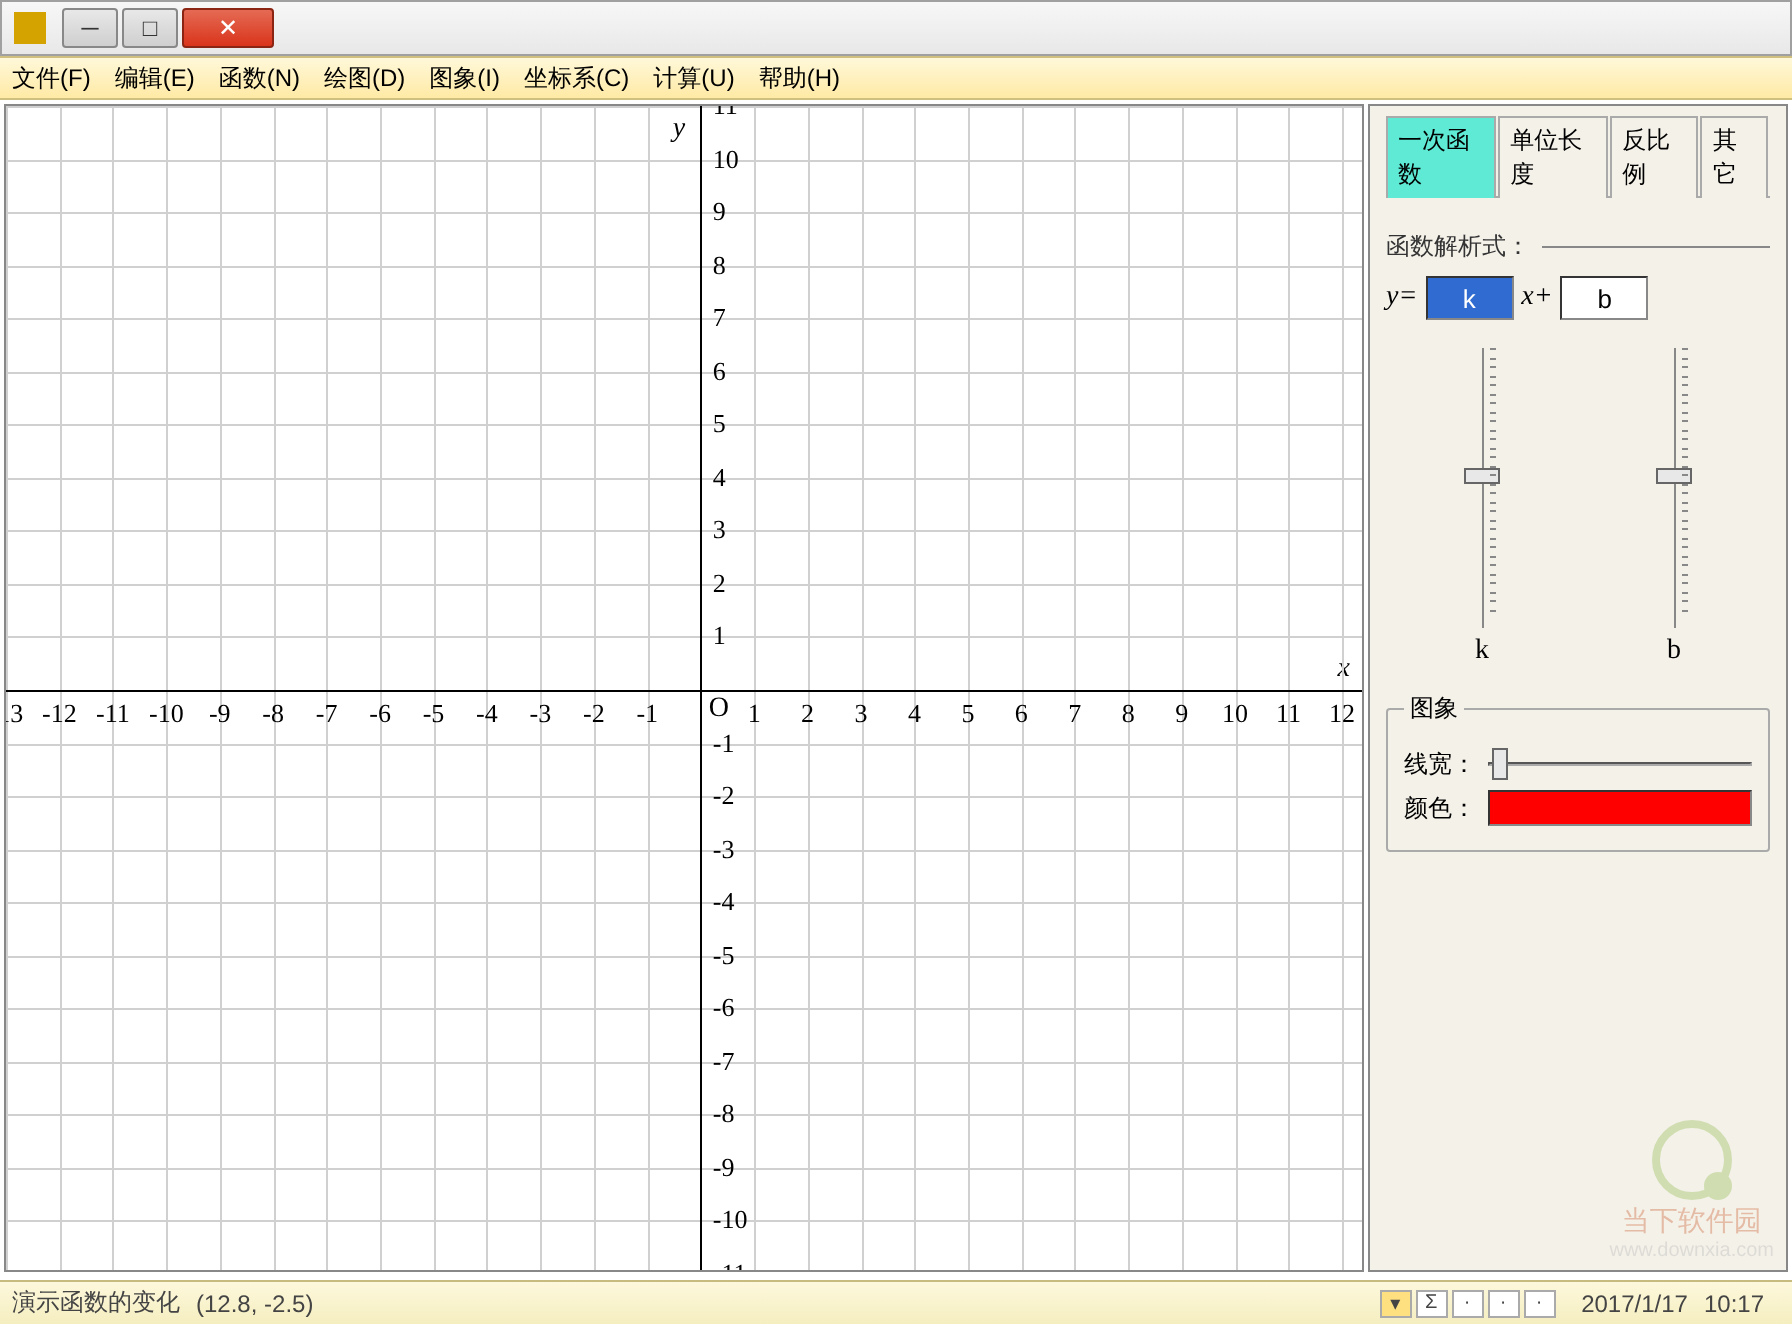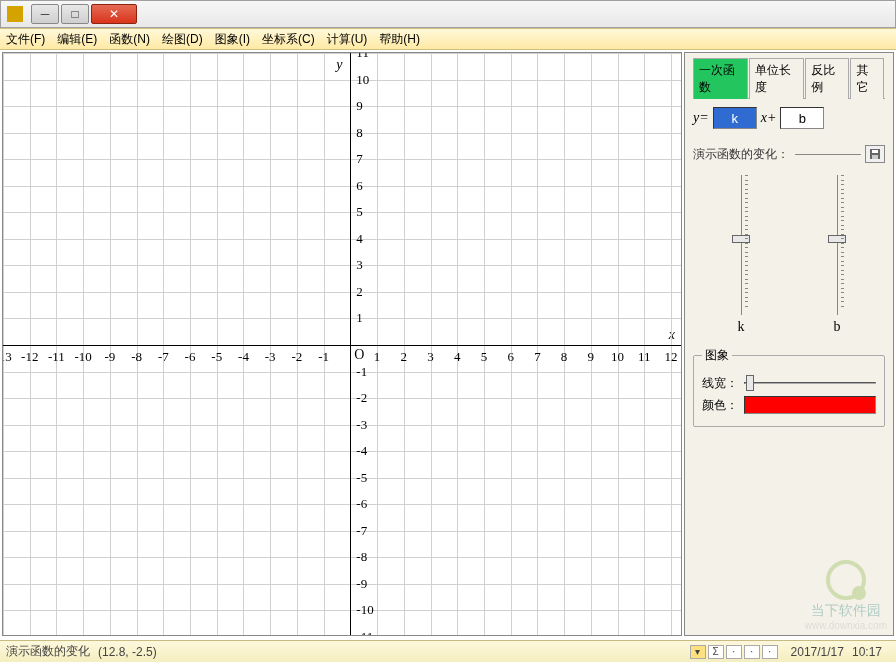--- a/index.html
+++ b/index.html
@@ -30,21 +30,21 @@
 .axis.x { height: 1px; width: 100%; }
 .axis.y { width: 1px; height: 100%; }
 .axis-label { position: absolute; font-style: italic; font-family: "Times New Roman", serif; font-size: 14px; }
 .origin-label { position: absolute; font-family: "Times New Roman", serif; font-size: 14px; }
 .tick-label { position: absolute; font-family: "Times New Roman", serif; font-size: 13px; text-align: center; transform: translateX(-50%); }
 .tick-label.y { transform: translateY(-50%); text-align: left; }
 
 
 .tabs { display: flex; border-bottom: 1px solid #aaa; margin-bottom: 8px; }
 .tab { padding: 3px 5px; border: 1px solid #aaa; border-bottom: none; background: #f4f1e9; margin-right: 1px; font-size: 12px; position: relative; top: 1px; cursor: default; }
-.tab.active { background: #22c55e; }
+.tab.active { background: #5eead4; }
 
 
 .section-label { font-size: 12px; color: #333; display: flex; align-items: center; white-space: nowrap; margin: 8px 0 6px 0; }
 .section-label .line { flex: 1; height: 1px; background: #888; margin-left: 6px; }
 
 
 .eq-row { display: flex; align-items: center; gap: 4px; margin-bottom: 8px; }
 .eq-row .ital { font-style: italic; font-family: "Times New Roman", serif; font-size: 14px; }
 .eq-input { width: 44px; height: 22px; border: 1px inset #888; background: #fff; text-align: center; font-size: 13px; }
 .eq-input.sel { background: #2f6bd0; color: #fff; }
@@ -72,21 +72,21 @@
 .disk-btn { width: 20px; height: 18px; border: 1px solid #888; background: #f0f0f0; display: flex; align-items: center; justify-content: center; margin-left: 4px; }
 
 
 .check-row { display: flex; align-items: center; gap: 4px; margin-top: 4px; }
 .checkbox { width: 13px; height: 13px; border: 1px solid #555; background: #fff; display: flex; align-items: center; justify-content: center; font-size: 10px; line-height: 1; }
 
 
 .watermark { position: absolute; right: 6px; bottom: 4px; text-align: center; opacity: 0.3; pointer-events: none; }
 .watermark .circle { width: 40px; height: 40px; border: 4px solid #7fb030; border-radius: 50%; margin: 0 auto 2px auto; position: relative; }
 .watermark .circle::after { content: ''; position: absolute; right: -4px; bottom: -4px; width: 14px; height: 14px; background: #7fb030; border-radius: 50%; }
-.watermark .wm-txt { font-size: 14px; color: #0f766e; }
+.watermark .wm-txt { font-size: 14px; color: #c2410c; }
 .watermark .wm-url { font-size: 10px; color: #aaa; }
 
 
 .statusbar { position: absolute; bottom: 0; left: 0; right: 0; height: 22px; background: linear-gradient(#fdf8dc,#f5eec0); border-top: 1px solid #c8bb80; display: flex; align-items: center; padding: 0 6px; font-size: 12px; color: #444; }
 .statusbar .seg { margin-right: 8px; white-space: nowrap; }
 .statusbar .spacer { flex: 1; }
 .statusbar .icon-sg { width: 16px; height: 14px; border: 1px solid #aaa; margin: 0 1px; display: inline-flex; align-items: center; justify-content: center; font-size: 10px; background: #fff; }
 
 </style>
 </head>
@@ -218,39 +218,32 @@
     </div>
 
   <div class="sidebar">
     <div class="tabs">
       <div class="tab active">一次函数</div>
       <div class="tab">单位长度</div>
       <div class="tab">反比例</div>
       <div class="tab">其它</div>
     </div>
 
+    <div class="section-label">
+      <span>函数解析式：</span>
+        <span class="line"></span>
+    </div>
 
     <div class="eq-row">
       <span class="ital">y=</span>
       <input class="eq-input sel" value="k" style="">
       <span class="ital">x+</span>
       <input class="eq-input" value="b" style="">
     </div>
 
-    <div class="section-label">
-      <span>演示函数的变化：</span>
-        <span class="line"></span>
-      <div class="disk-btn">
-        <svg width="12" height="12" viewBox="0 0 12 12">
-            <rect x="1" y="1" width="10" height="10" fill="#666"></rect>
-            <rect x="3" y="2" width="6" height="3" fill="#fff"></rect>
-            <rect x="3" y="7" width="6" height="4" fill="#ccc"></rect>
-          </svg>
-      </div>
-    </div>
 
     <div class="slider-row">
       <div class="vslider">
         <div class="track">
             <div class="thumb" style="top:60px"></div>
           <div class="ticks" id="kticks">
               <div class="tick" style="top: 0px;"></div>
               <div class="tick" style="top: 4.5px;"></div>
               <div class="tick" style="top: 9px;"></div>
               <div class="tick" style="top: 13.5px;"></div>

